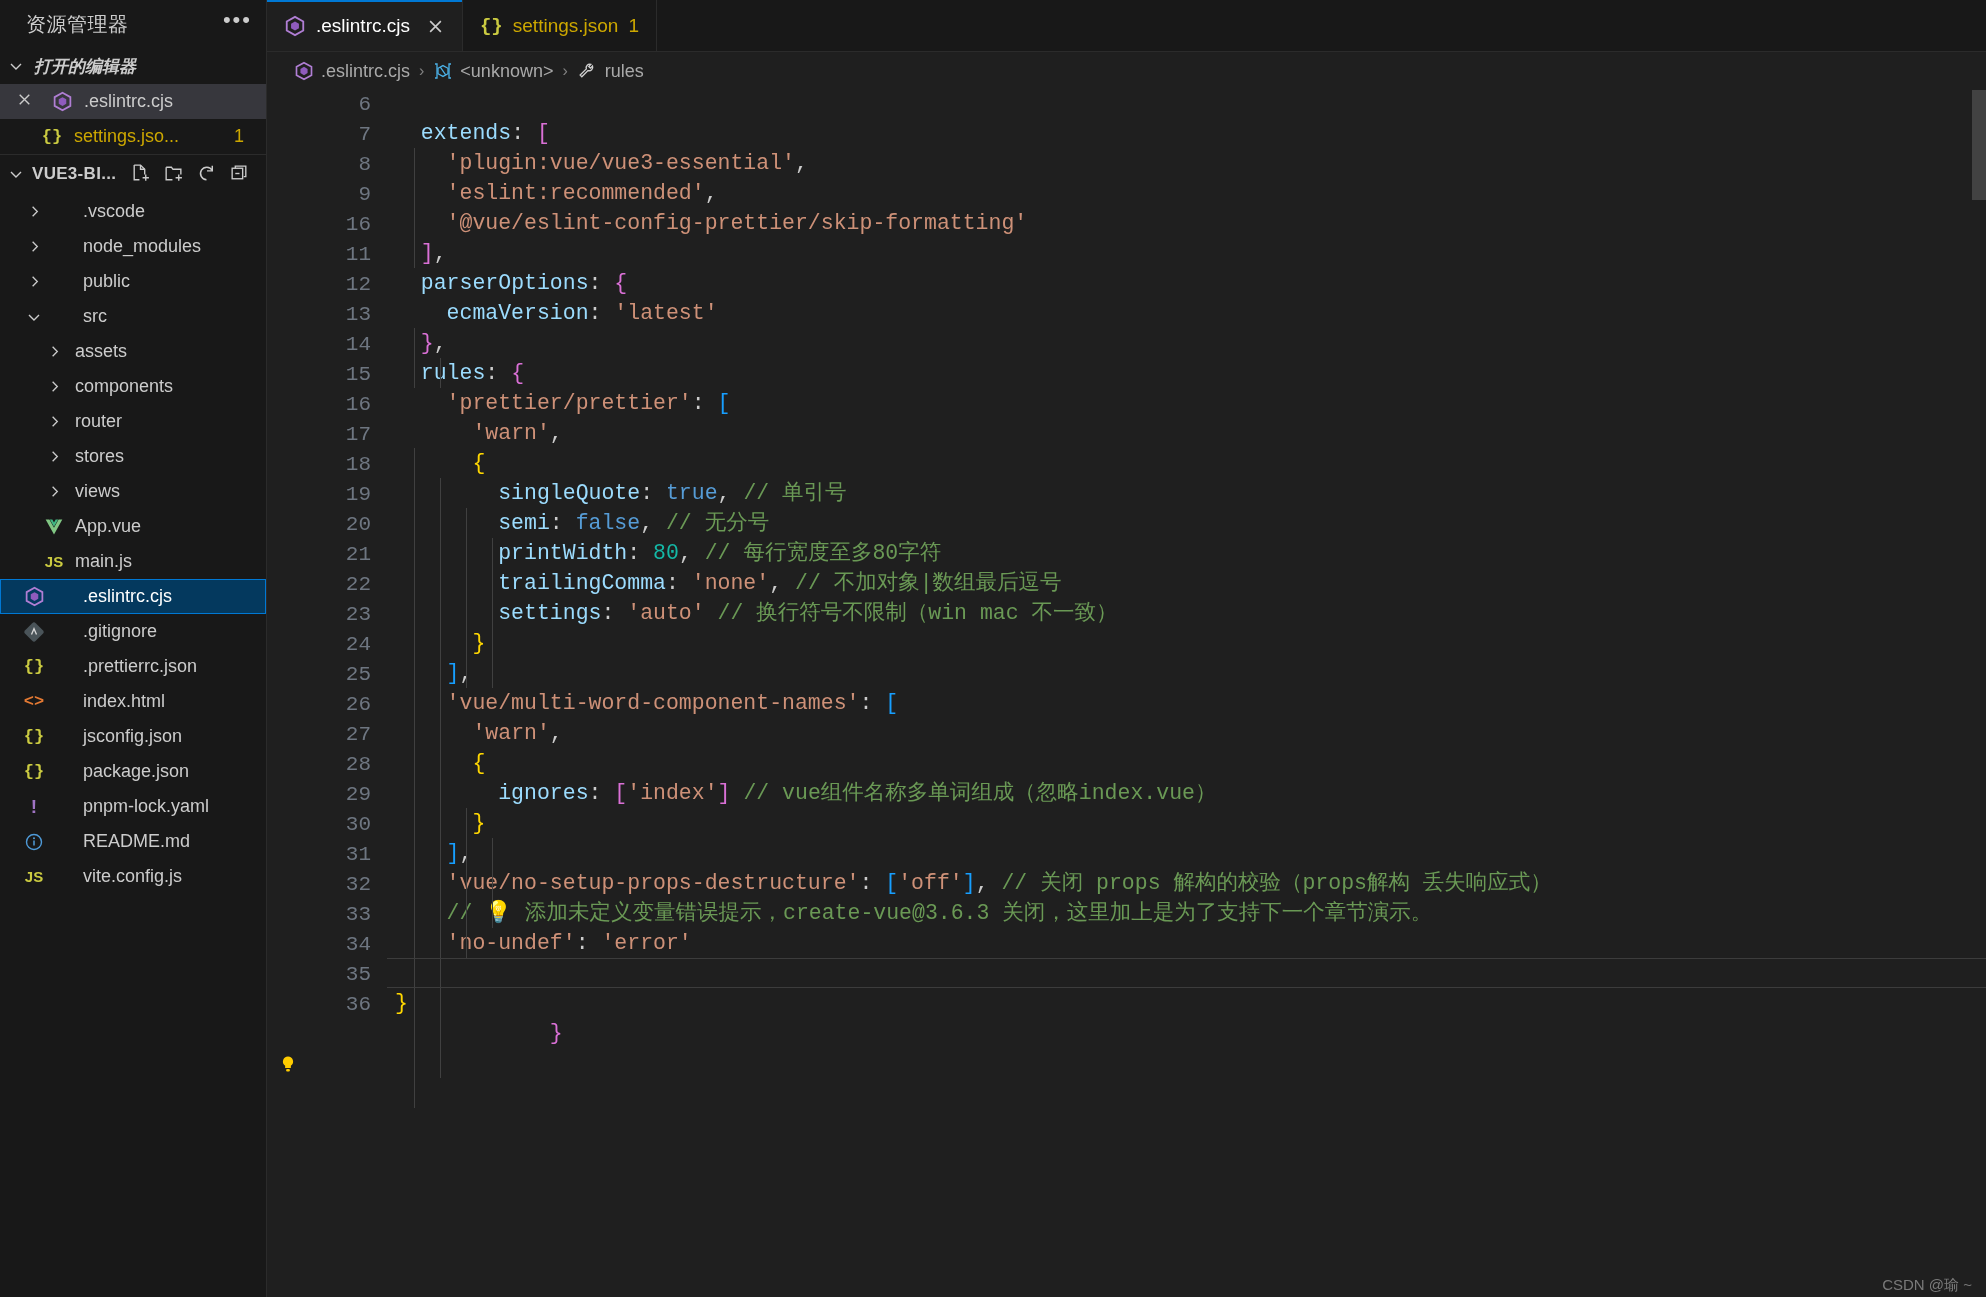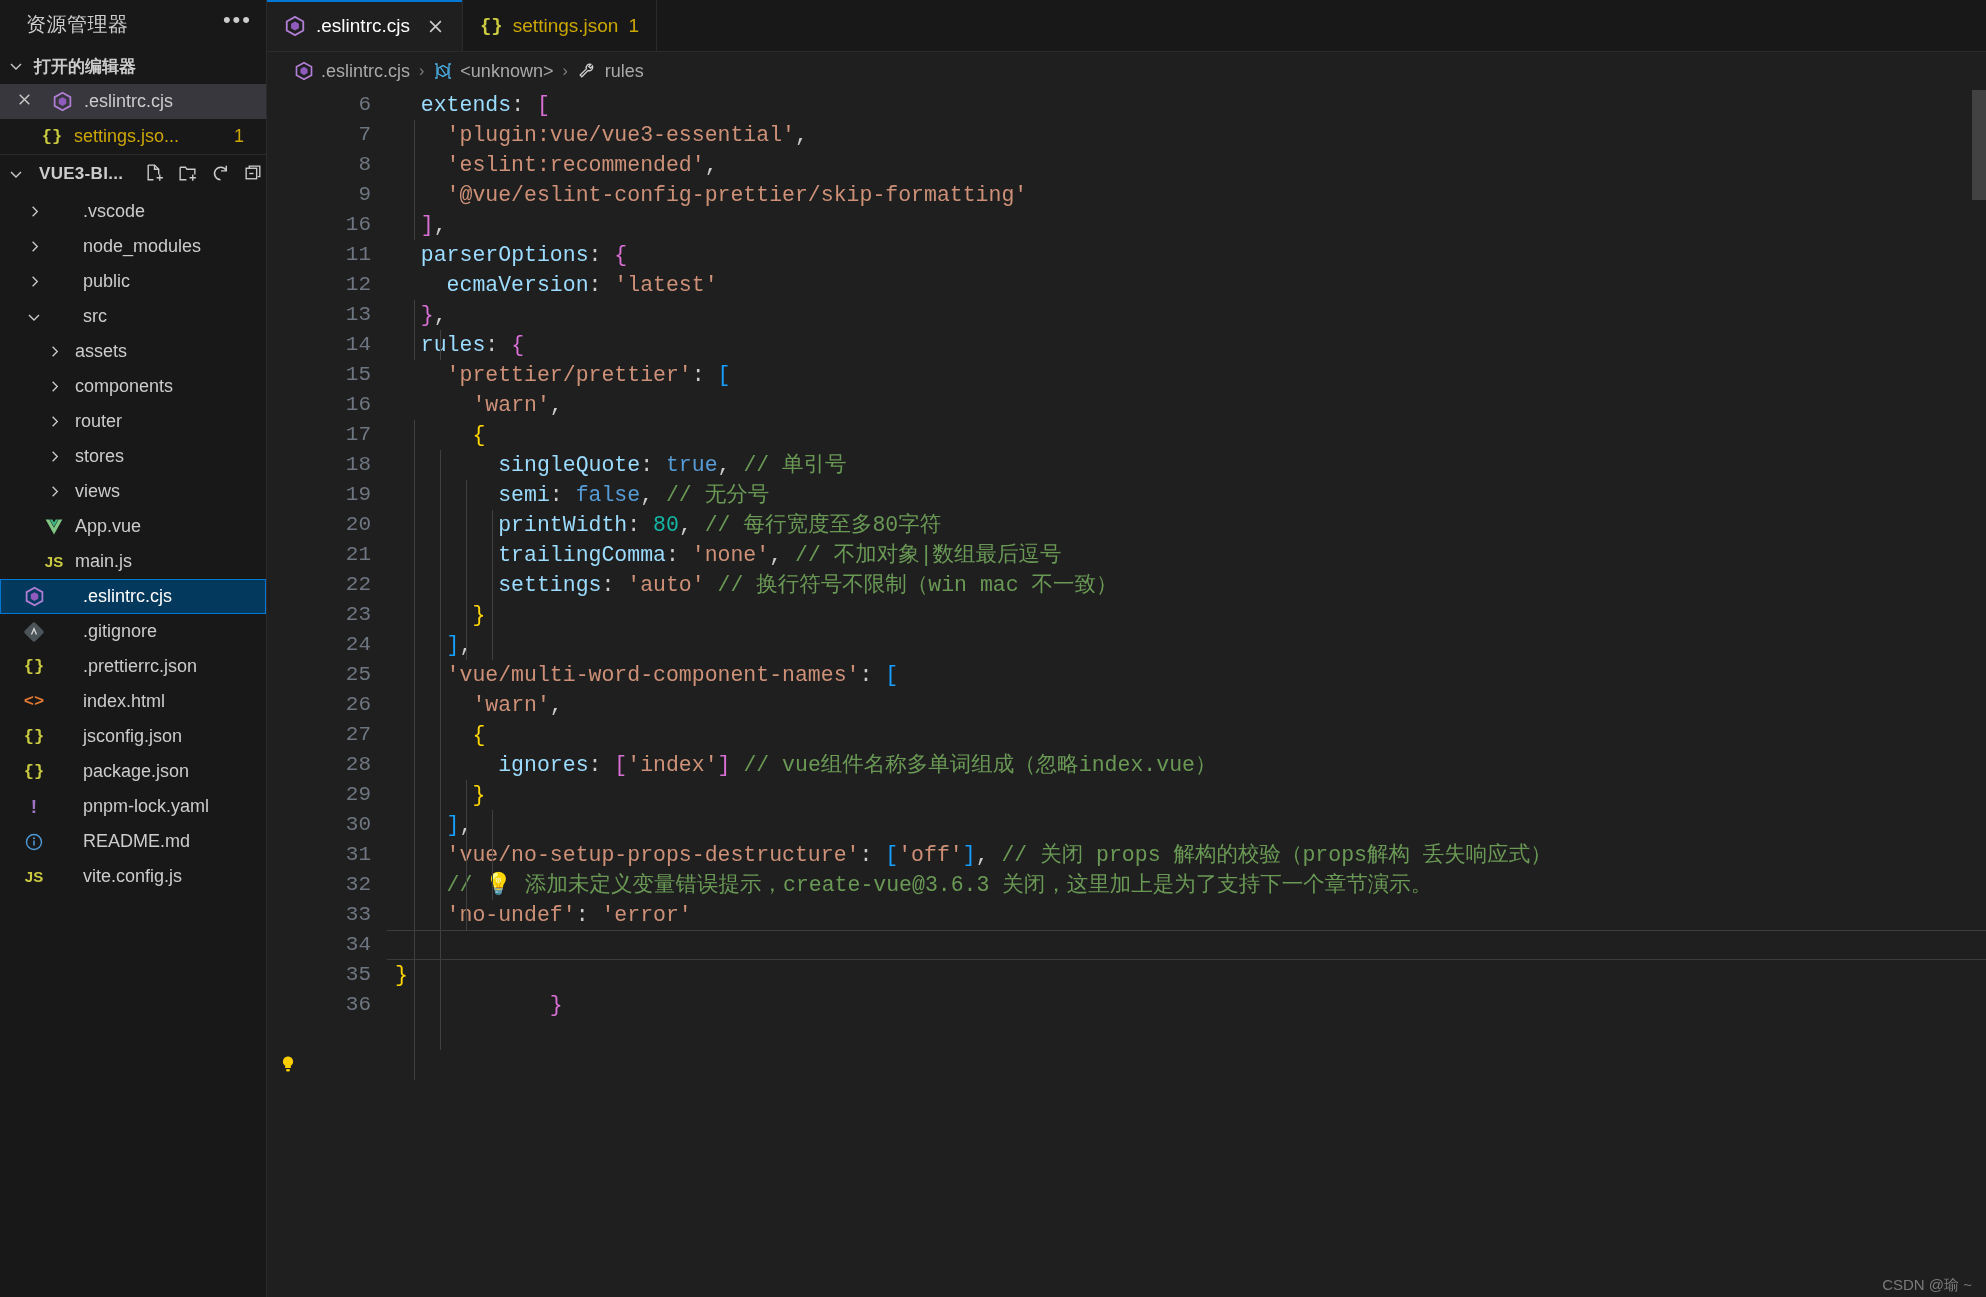--- a/index.html
+++ b/index.html
@@ -24,35 +24,35 @@
     padding: 0 14px 0 26px; justify-content: space-between;
   }
   .sb-title {
     color: #cccccc; font-size: 20px; letter-spacing: .5px;
   }
   .dots { color: #cccccc; font-size: 22px; letter-spacing: 2px; line-height: 10px; padding-bottom:8px;}
 
   .section-head {
     height: 36px; display: flex; align-items: center; gap: 8px;
     padding-left: 8px; color: #cccccc;
-    font-size: 17px; font-weight: bold;
+    font-size: 17px; font-weight: bold; font-style: italic;
   }
   .chev { width: 18px; display:inline-block; text-align:center; color:#cccccc; font-size: 15px;}
   .chev svg { display:block; }
 
   .oe-row {
     height: 35px; display: flex; align-items: center; gap: 10px;
     padding-left: 40px; color: #cccccc; font-size: 18px;
   }
   .oe-row.active { background: #37373d; }
   .oe-close { color: #cccccc; font-size: 18px; width: 18px; margin-left:-24px; margin-right:6px;}
   .badge-num { color: #cca700; font-size: 18px; margin-left: auto; margin-right: 22px; }
 
   .folder-head {
-    height: 38px; display: flex; align-items: center; gap: 13px;
+    height: 38px; display: flex; align-items: center; gap: 6px;
     padding-left: 8px; color: #cccccc; font-size: 17px; font-weight: bold;
     letter-spacing: .3px;
   }
   .folder-actions { display: flex; gap: 12px; margin-left: 8px; align-items:center; }
   .folder-actions svg { display:block; }
 
   .tree { padding-top: 2px; }
   .tree-row {
     height: 35px; display: flex; align-items: center; gap: 9px;
     color: #cccccc; font-size: 18px; white-space: nowrap;
@@ -117,20 +117,21 @@
     position: relative;
   }
   .gl.cur { color: #cccccc; }
   .bulb-gut {
     position: absolute; left: 10px; top: 4px; width: 22px; height: 22px;
   }
   .code {
     flex: 1 1 auto; position: relative; overflow: hidden;
     font-family: "Liberation Mono", monospace; font-size: 21.5px;
     padding-left: 8px;
+    margin-top: 28px;
   }
   .cl { height: 30px; line-height: 30px; white-space: pre; }
   .cur-line-border {
     position: absolute; left: 0; right: 0; height: 30px;
     border-top: 1px solid #3c3c3c; border-bottom: 1px solid #3c3c3c;
     pointer-events: none;
   }
   
   .ig { position: absolute; top: 0; bottom: 0; width: 1px; background: #404040; }
 

